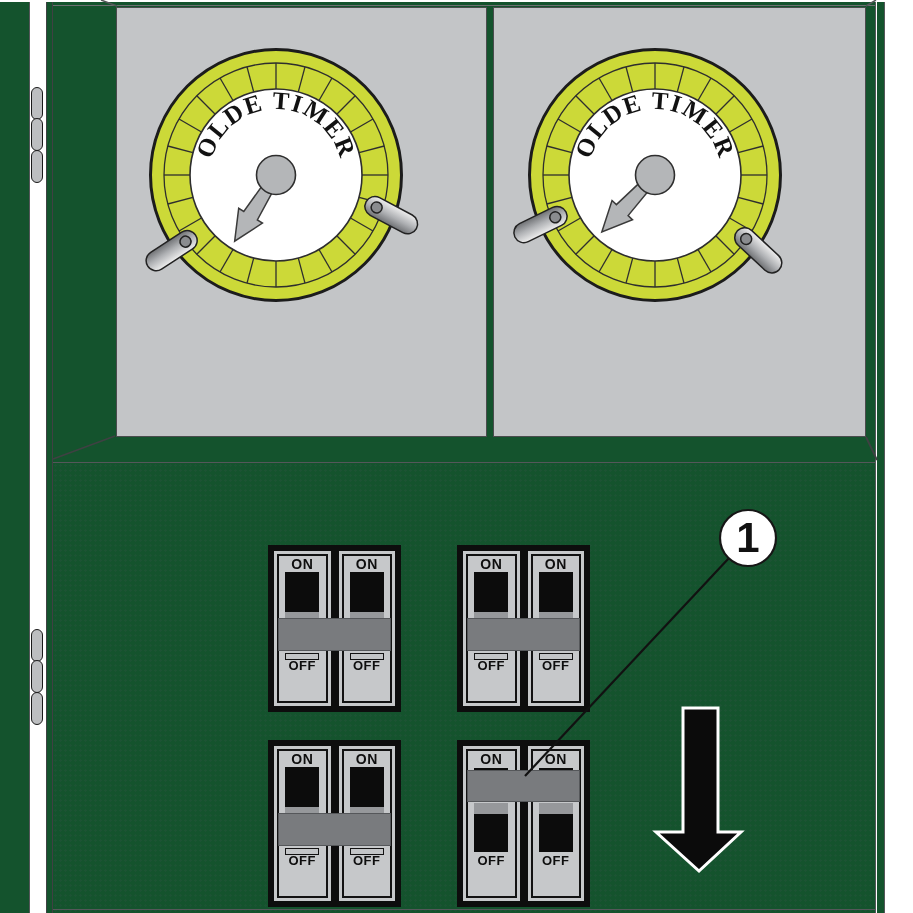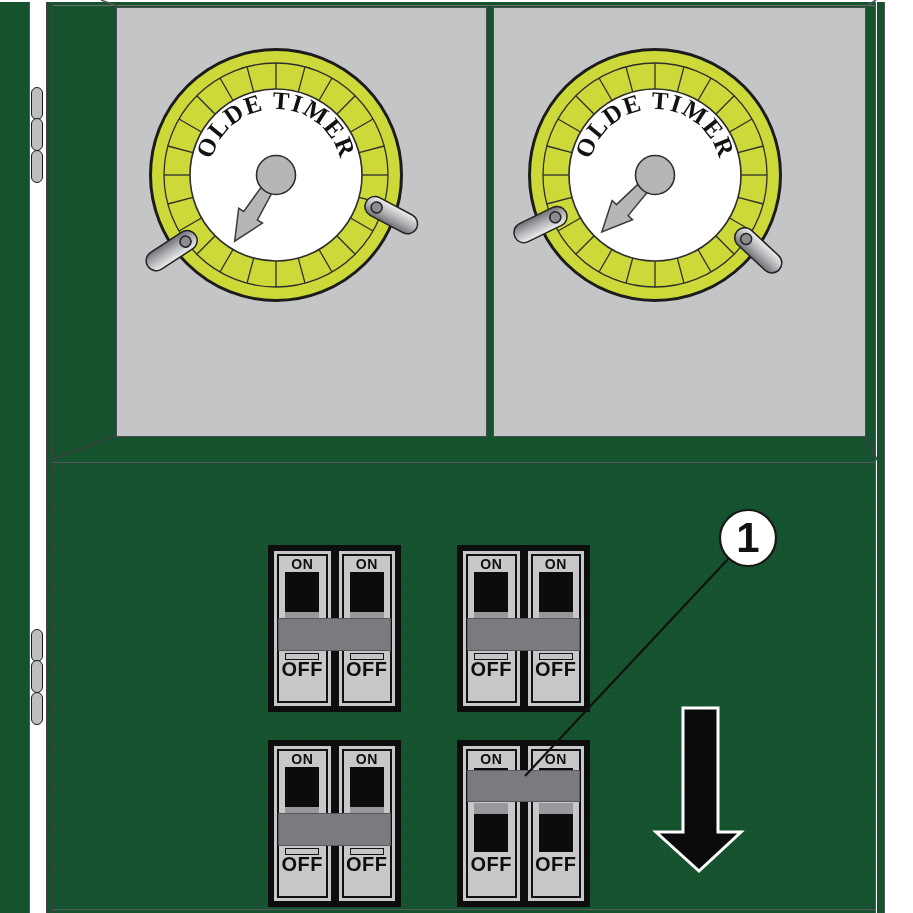--- a/index.html
+++ b/index.html
@@ -31,21 +31,21 @@
 
   
   .block{position:absolute;width:133px;height:167px;border:6px solid #0d0d0d;
     background:#c6c8ca;box-sizing:border-box;display:flex;flex-direction:row;}
   .half{position:relative;flex:1;margin:3px;border:2px solid #121212;background:#c6c8ca;}
   .divider{width:8px;background:#0d0d0d;}
   .cent{position:absolute;left:50%;transform:translateX(-50%);}
   .lbl{position:absolute;left:-4px;right:-4px;text-align:center;color:#0e0e0e;
     font-weight:bold;letter-spacing:0.5px;}
   .on-lbl{top:0;font-size:14px;}
-  .off-lbl{top:102px;font-size:20px;}
+  .off-lbl{top:102px;font-size:13px;}
   .slot{top:16px;width:34px;height:40px;background:#0c0c0c;}
   .step{top:56px;width:34px;height:11px;background:#96989b;}
   .slot-bottom{top:97px;width:32px;height:5px;background:#c3c5c7;border:1px solid #121212;}
   .bar{position:absolute;left:4px;right:4px;top:67px;height:31px;background:#797b7e;
     border:1px solid #55575a;z-index:2;}
   
   .flip .bar{top:24px;height:30px;}
   .flip .slot-top{top:17px;width:34px;height:7px;background:#0c0c0c;}
   .flip .step{top:52px;}
   .flip .slot{top:63px;height:38px;}

